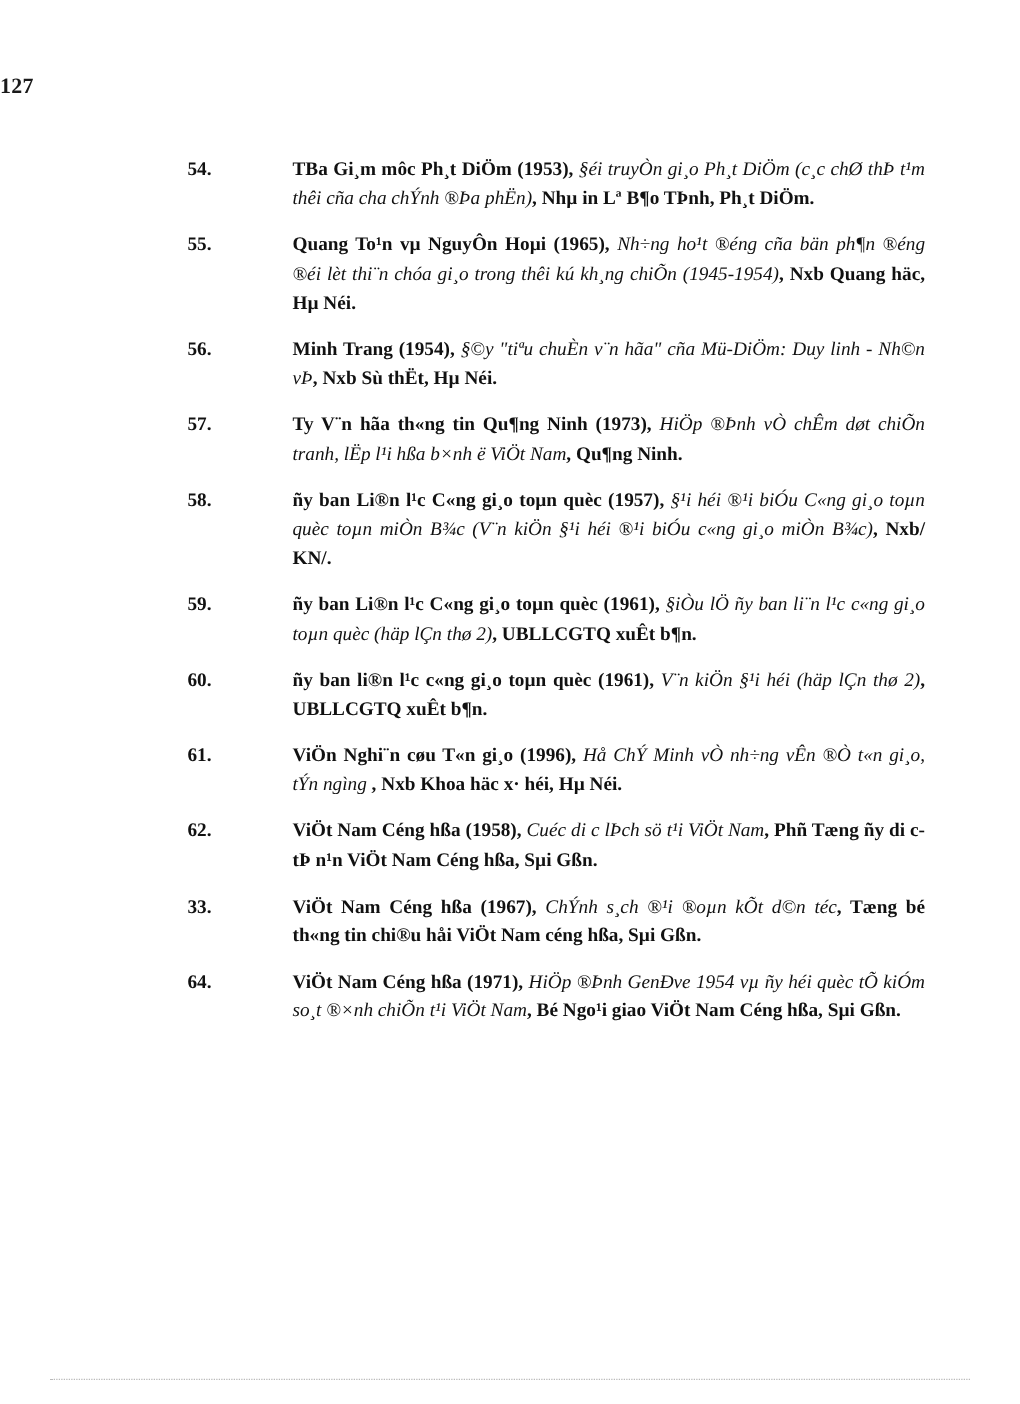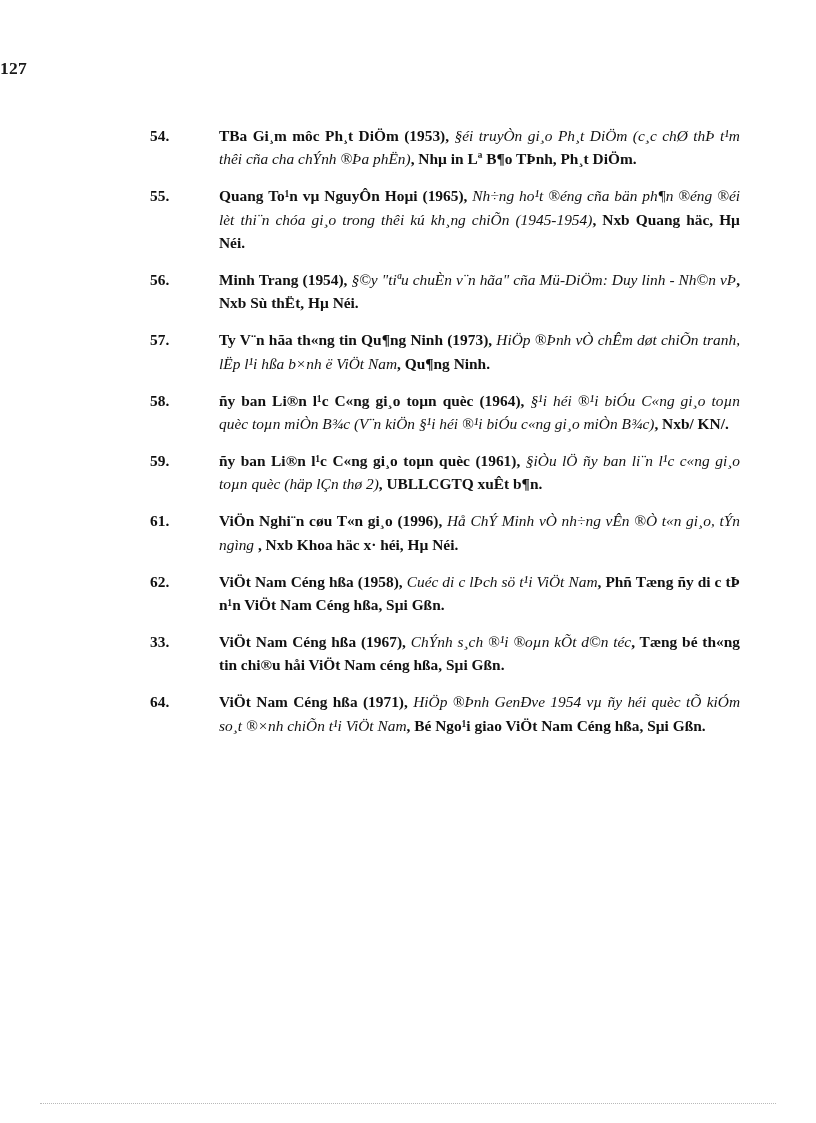--- a/index.html
+++ b/index.html
@@ -35,20 +35,21 @@
     top: 124px;
     left: 148px;
     width: 592px;
   }
   .entry {
     display: flex;
     align-items: flex-start;
     margin-bottom: 13.5px;
     font-size: 15.4px;
     line-height: 1.52;
+    gap: 15px;
   }
   .entry-num {
     flex: 0 0 44px;
     width: 44px;
     text-align: left;
     padding-left: 2px;
     font-weight: 700;
     color: #111111;
     white-space: nowrap;
   }
@@ -103,28 +104,32 @@
       <span class="entry-body"><span class="bold">Minh Trang (1954), </span><span class="ital">§©y "tiªu chuÈn v¨n hãa" cña Mü-DiÖm: Duy linh - Nh©n vÞ</span><span class="plain">, Nxb Sù thËt, Hµ Néi.</span></span>
     </div>
 
     <div class="entry">
       <span class="entry-num">57.</span>
       <span class="entry-body"><span class="bold">Ty V¨n hãa th«ng tin Qu¶ng Ninh (1973), </span><span class="ital">HiÖp ®Þnh vÒ chÊm døt chiÕn tranh, lËp l¹i hßa b×nh ë ViÖt Nam</span><span class="plain">, Qu¶ng Ninh.</span></span>
     </div>
 
     <div class="entry">
       <span class="entry-num">58.</span>
-      <span class="entry-body"><span class="bold">ñy ban Li®n l¹c C«ng gi¸o toµn quèc (1964), </span><span class="ital">§¹i héi ®¹i biÓu C«ng gi¸o toµn quèc toµn miÒn B¾c (V¨n kiÖn §¹i héi ®¹i biÓu c«ng gi¸o miÒn B¾c)</span><span class="plain">, Nxb/ KN/.</span></span>
+      <span class="entry-body"><span class="bold">ñy ban Li®n l¹c C«ng gi¸o toµn quèc (1957), </span><span class="ital">§¹i héi ®¹i biÓu C«ng gi¸o toµn quèc toµn miÒn B¾c (V¨n kiÖn §¹i héi ®¹i biÓu c«ng gi¸o miÒn B¾c)</span><span class="plain">, Nxb/ KN/.</span></span>
     </div>
 
     <div class="entry">
       <span class="entry-num">59.</span>
       <span class="entry-body"><span class="bold">ñy ban Li®n l¹c C«ng gi¸o toµn quèc (1961), </span><span class="ital">§iÒu lÖ ñy ban li¨n l¹c c«ng gi¸o toµn quèc (häp lÇn thø 2)</span><span class="plain">, UBLLCGTQ xuÊt b¶n.</span></span>
     </div>
 
+    <div class="entry">
+      <span class="entry-num">60.</span>
+      <span class="entry-body"><span class="bold">ñy ban li®n l¹c c«ng gi¸o toµn quèc (1961), </span><span class="ital">V¨n kiÖn §¹i héi (häp lÇn thø 2)</span><span class="plain">, UBLLCGTQ xuÊt b¶n.</span></span>
+    </div>
 
     <div class="entry">
       <span class="entry-num">61.</span>
       <span class="entry-body"><span class="bold">ViÖn Nghi¨n cøu T«n gi¸o (1996), </span><span class="ital">Hå ChÝ Minh vÒ nh÷ng vÊn ®Ò t«n gi¸o, tÝn ng­ìng </span><span class="plain">, Nxb Khoa häc x· héi, Hµ Néi.</span></span>
     </div>
 
     <div class="entry">
       <span class="entry-num">62.</span>
       <span class="entry-body"><span class="bold">ViÖt Nam Céng hßa (1958), </span><span class="ital">Cuéc di c­ lÞch sö t¹i ViÖt Nam</span><span class="plain">, Phñ Tæng ñy di c­ tÞ n¹n ViÖt Nam Céng hßa, Sµi Gßn.</span></span>
     </div>

